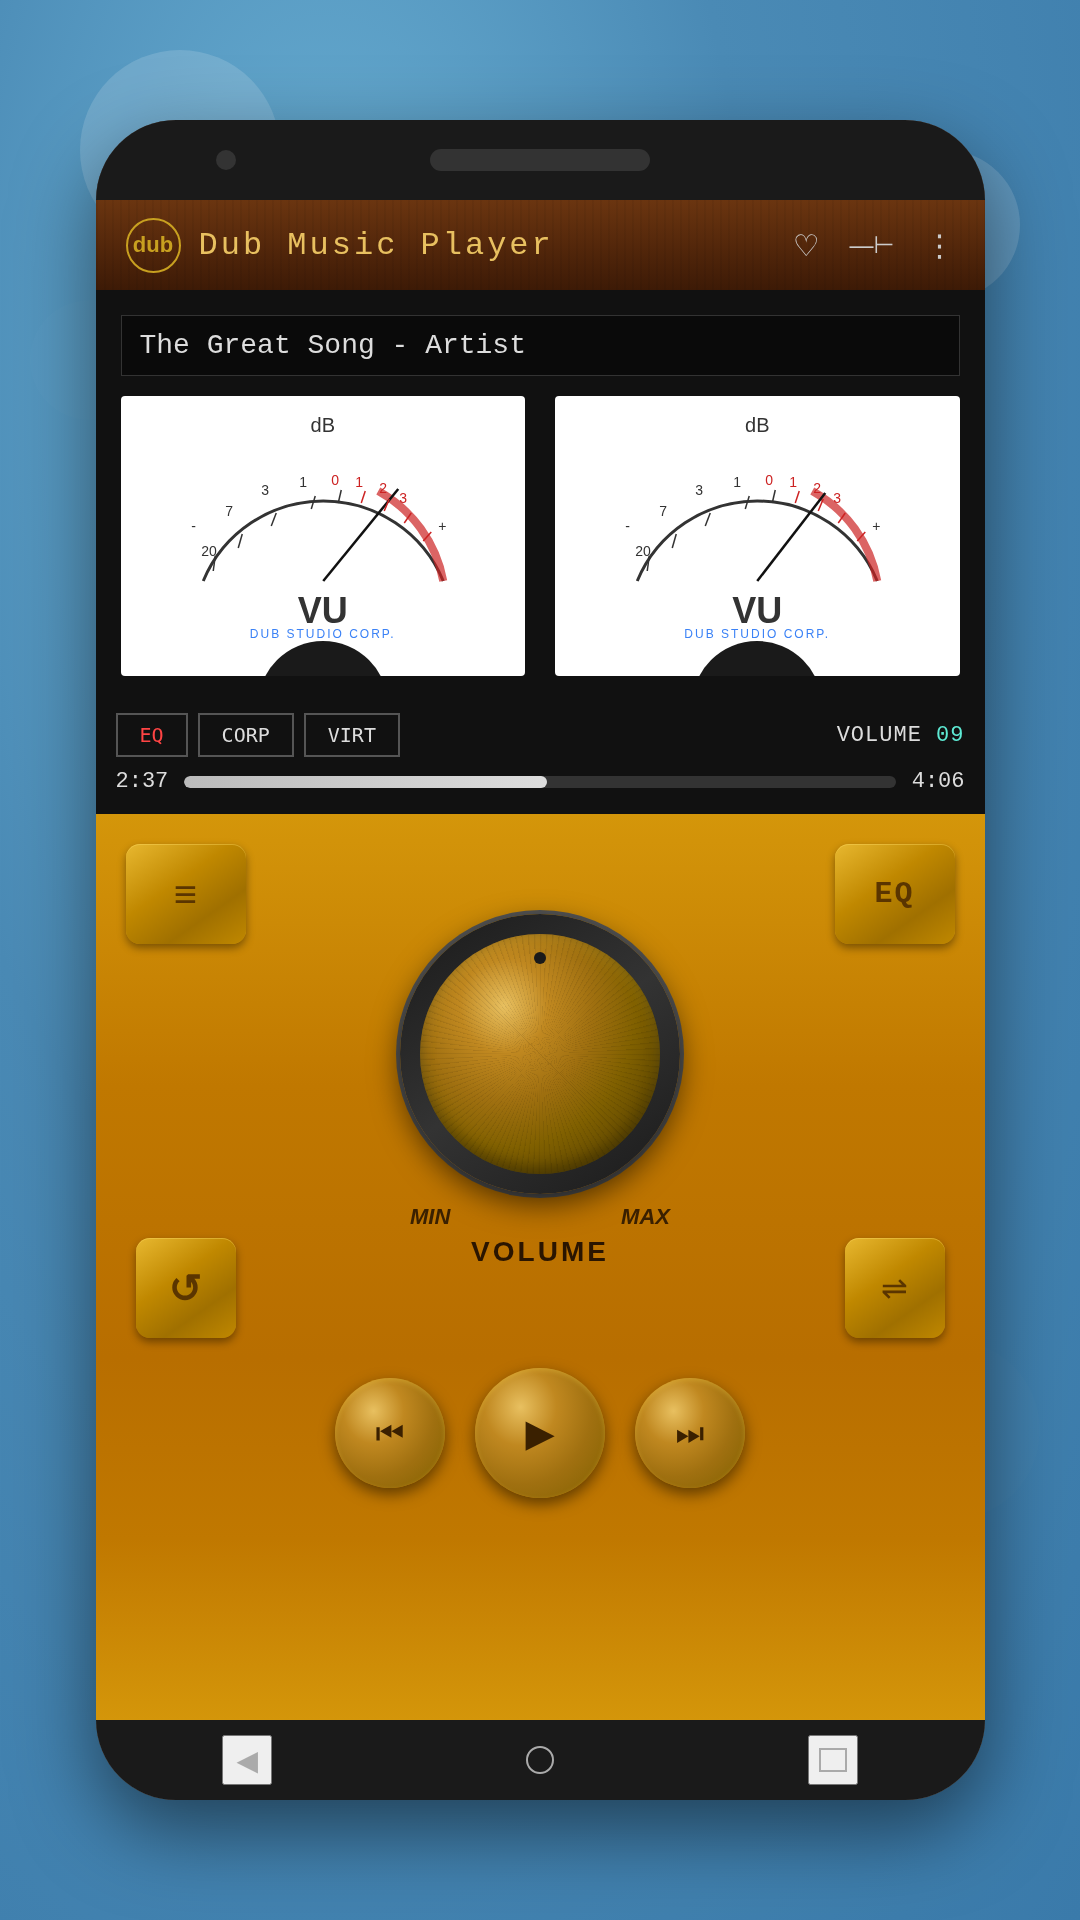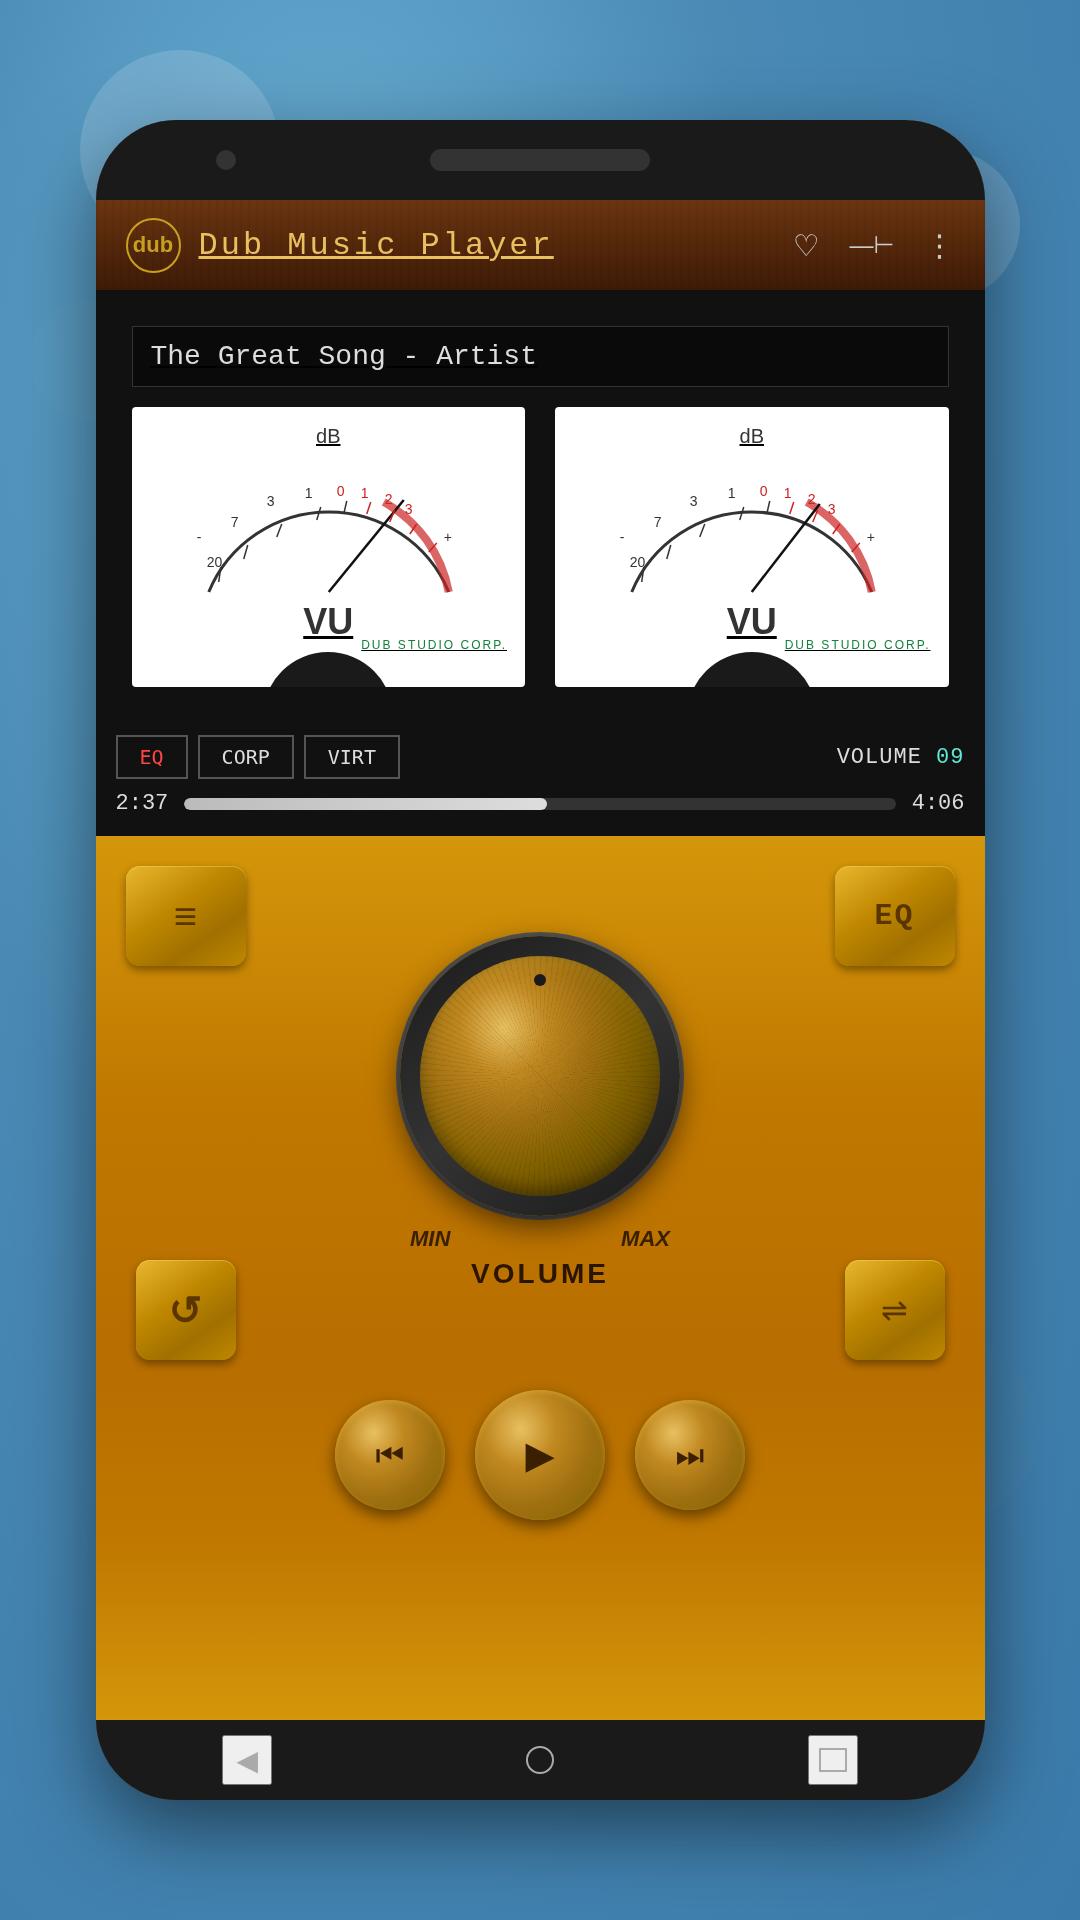--- a/index.html
+++ b/index.html
@@ -118,39 +118,37 @@
       font-weight: bold;
       margin-right: 18px;
       flex-shrink: 0;
     }
     .app-title {
       color: #e8c060;
       font-size: 32px;
       font-family: 'Courier New', monospace;
       letter-spacing: 3px;
       flex: 1;
-      text-decoration: underline;
     }
     .header-icons {
       display: flex;
       gap: 30px;
       align-items: center;
     }
     .header-icon {
       color: #ccc;
       font-size: 30px;
       cursor: pointer;
     }
 
     
     .vu-section {
       background: #111;
-      padding: 36px;
-      flex-shrink: 0;
-      text-decoration: underline;
+      padding: 25px;
+      flex-shrink: 0;
     }
     .song-title {
       color: #ddd;
       font-size: 28px;
       font-family: 'Courier New', monospace;
       margin-bottom: 20px;
       background: #0a0a0a;
       padding: 14px 18px;
       border: 1px solid #333;
     }
@@ -169,23 +167,23 @@
       height: 280px;
     }
     .vu-label {
       text-align: center;
       font-size: 20px;
       color: #333;
       font-family: Arial;
       margin-bottom: 4px;
     }
     .vu-brand {
-      text-align: right;
+      text-align: center;
       font-size: 12px;
-      color: #15803d;
+      color: #3b82f6;
       letter-spacing: 2px;
       margin-top: -10px;
       font-family: Arial;
     }
     .vu-text {
       text-align: center;
       font-size: 36px;
       color: #333;
       font-weight: bold;
       margin: -5px 0 5px 0;

